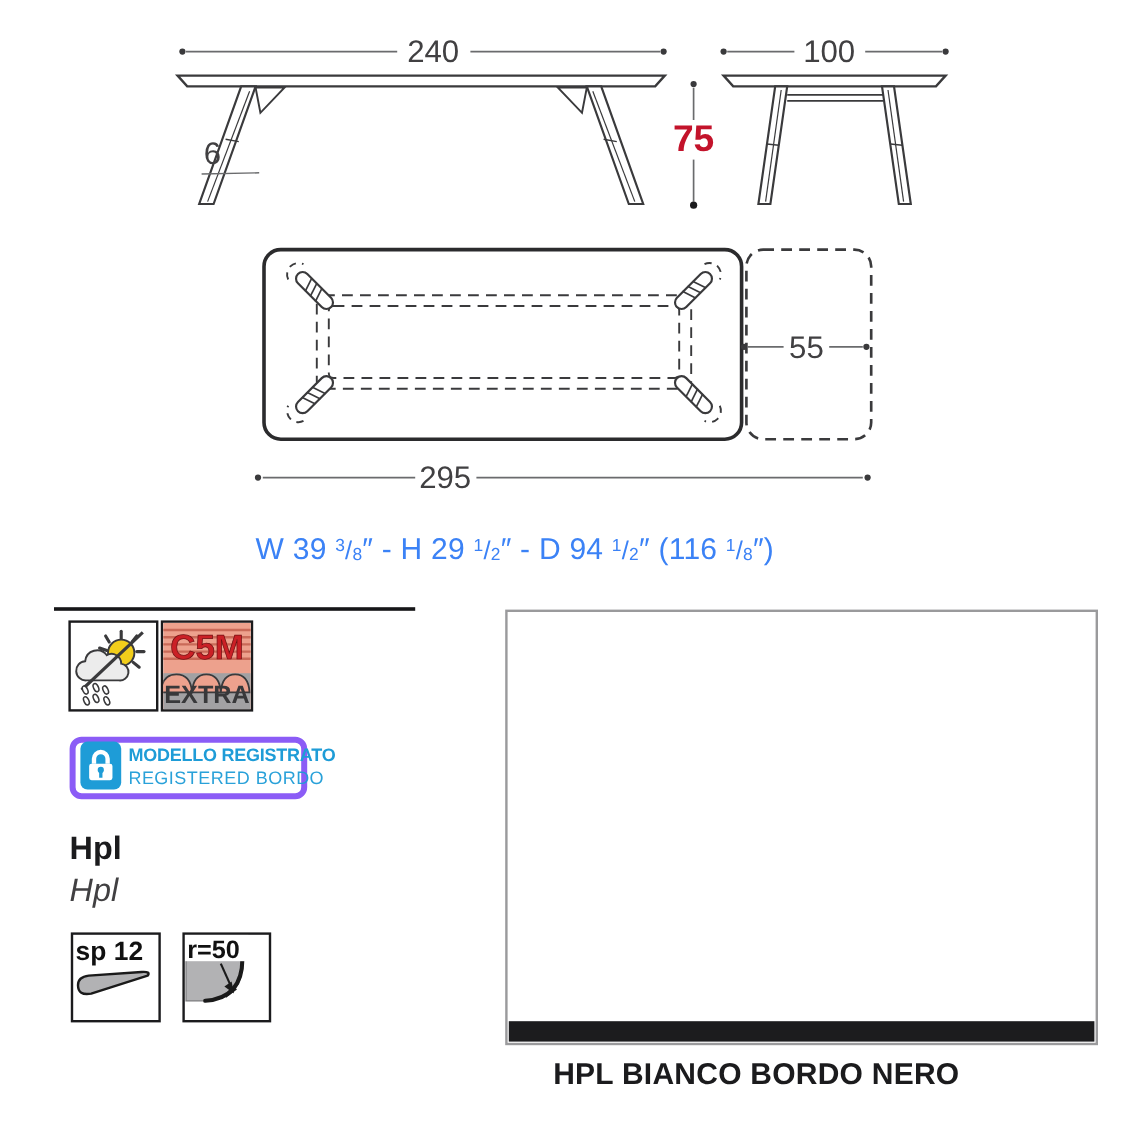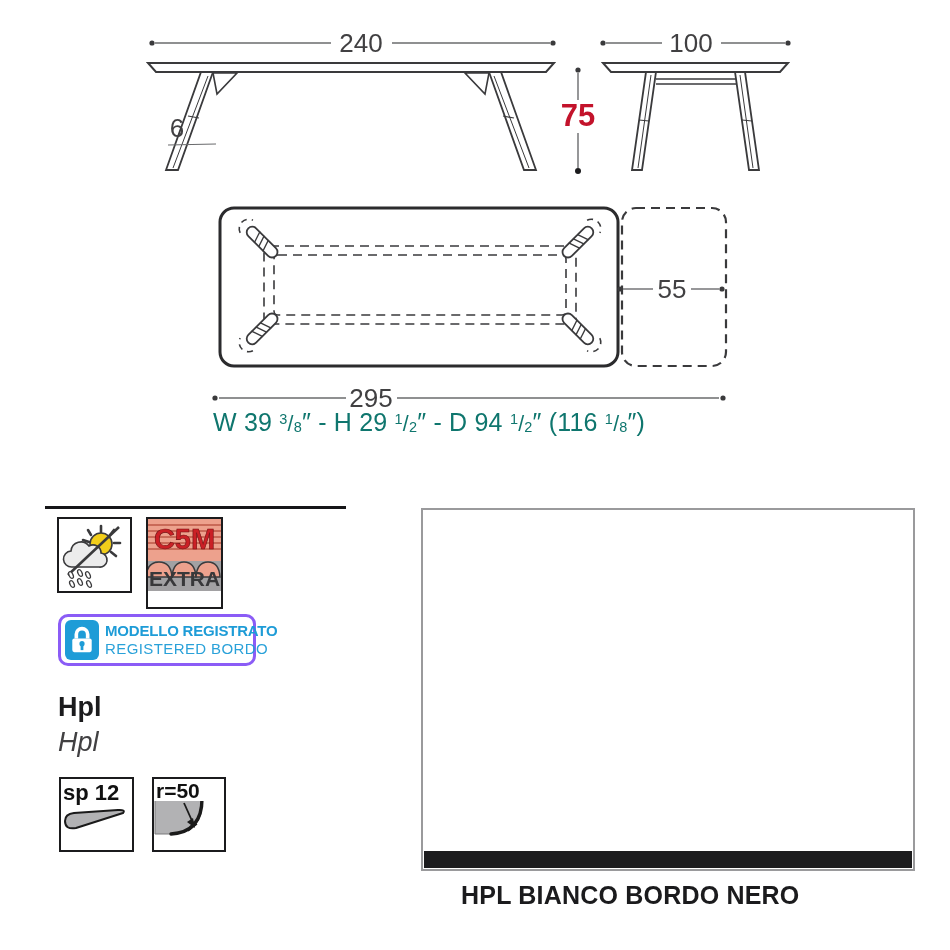--- a/index.html
+++ b/index.html
@@ -4,34 +4,34 @@
 <style>
   html,body{margin:0;padding:0;background:#fff;}
   .sheet{position:relative;width:950px;height:950px;background:#ffffff;overflow:hidden;
          font-family:"Liberation Sans", sans-serif;color:#3a3a3c;padding-left:36px;}
   svg text{font-family:"Liberation Sans", sans-serif;}
   
   .drawing{position:absolute;left:0;top:0;}
   .dimtxt{fill:#414042;font-size:26px;}
   .redtxt{fill:#c3132b;font-size:31px;font-weight:bold;}
   
-  .imperial{position:absolute;left:213px;top:408px;font-size:25px;color:#0f766e;
+  .imperial{position:absolute;left:213px;top:444px;font-size:25px;color:#3b82f6;
             letter-spacing:.2px;white-space:nowrap;}
   .imperial sup{font-size:.58em;vertical-align:.5em;}
   .imperial sub{font-size:.58em;vertical-align:-.05em;}
   .imperial .fs{font-size:.85em;}
   
   .rule{position:absolute;left:45px;top:506px;width:301px;height:3px;background:#161618;}
   .icon-box{position:absolute;border:2px solid #1b1b1d;background:#fff;box-sizing:border-box;}
   .bx-weather{left:57px;top:517px;width:75px;height:76px;}
-  .bx-c5m{left:146px;top:517px;width:77px;height:92px;}
+  .bx-c5m{left:134px;top:517px;width:77px;height:76px;}
   .bx-sp{left:59px;top:777px;width:75px;height:75px;}
   .bx-r50{left:152px;top:777px;width:74px;height:75px;}
   .reg-badge{position:absolute;left:58px;top:614px;width:198px;height:52px;box-sizing:border-box;
-             border:3px solid #8b5cf6;border-radius:10px;display:flex;align-items:center;
+             border:5px solid #8b5cf6;border-radius:10px;display:flex;align-items:flex-end;
              gap:6px;padding:3px 6px 3px 4px;background:#fff;}
   .reg-tile{width:34px;height:40px;background:#1e9cd7;border-radius:6px;flex:0 0 auto;
             display:flex;align-items:center;justify-content:center;}
   .reg-texts{display:flex;flex-direction:column;justify-content:center;line-height:1.22;}
   .reg-l1{color:#1e9cd7;font-weight:bold;font-size:15px;letter-spacing:-.2px;white-space:nowrap;}
   .reg-l2{color:#1e9cd7;font-weight:400;font-size:15px;letter-spacing:.4px;white-space:nowrap;opacity:.95;}
   .mat-bold{position:absolute;left:58px;top:692px;font-size:27px;font-weight:bold;color:#1b1b1d;}
   .mat-italic{position:absolute;left:58px;top:727px;font-size:27px;font-style:italic;color:#414042;}
   
   .swatch{position:absolute;left:421px;top:508px;width:494px;height:363px;background:#fff;

